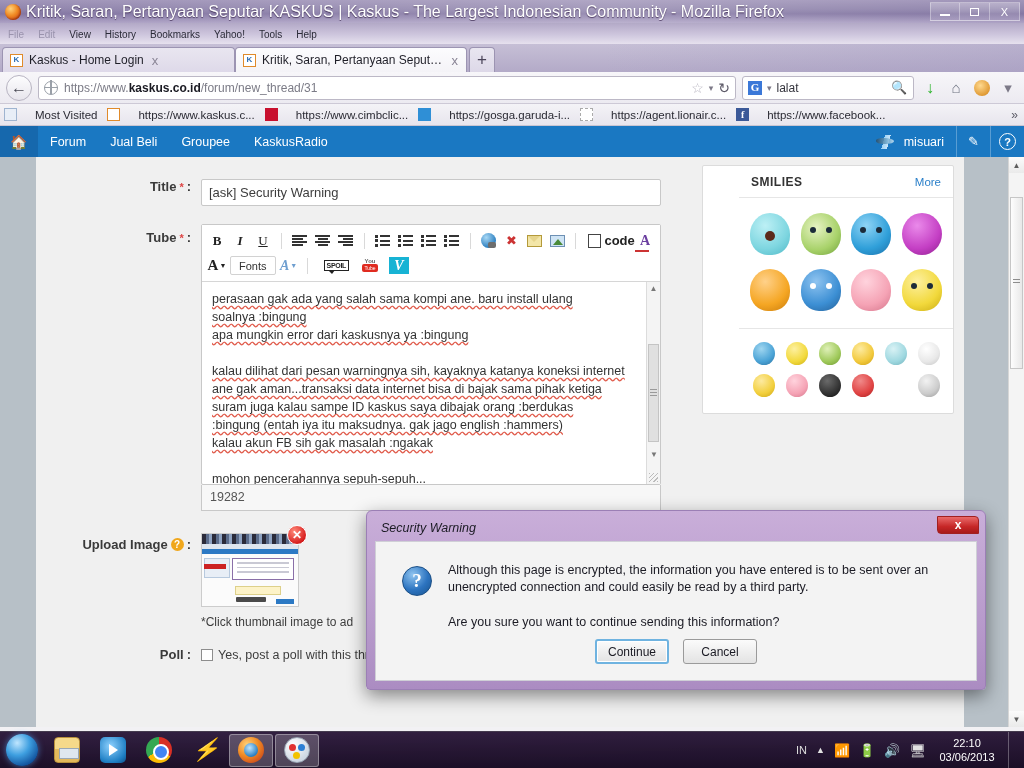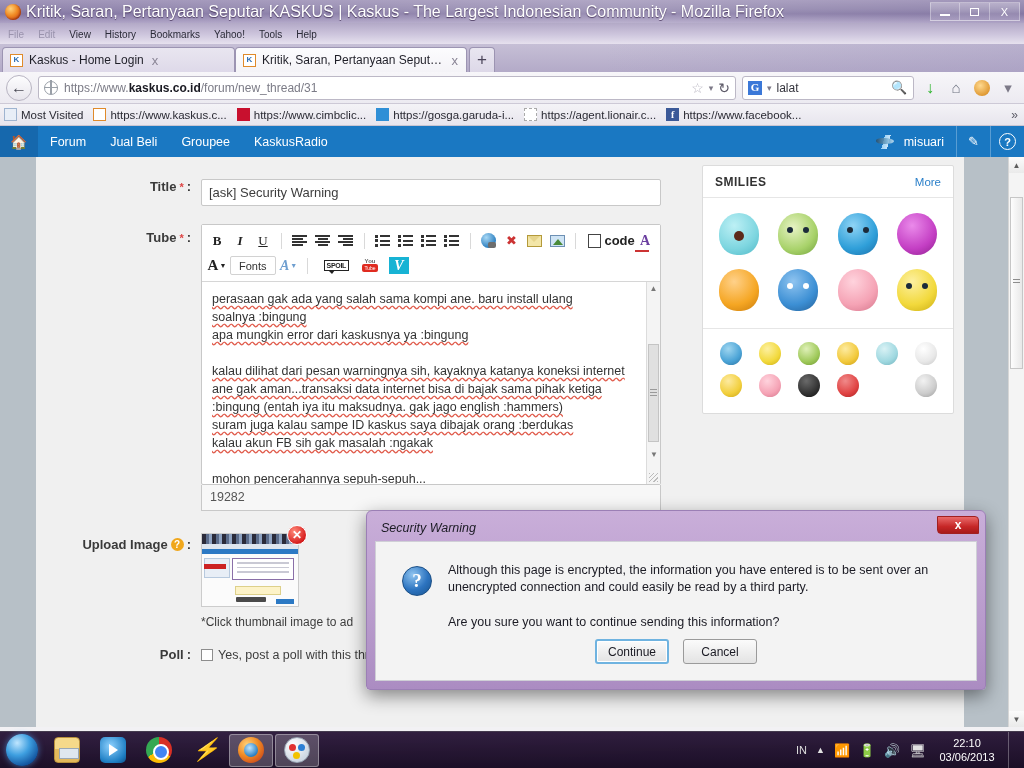--- a/index.html
+++ b/index.html
@@ -161,21 +161,21 @@
     background: radial-gradient(circle at 40% 35%, #ffd98f, #e09a35 70%, #b97a20);
   }
 
   
   .bmbar {
     height: 22px; background: linear-gradient(to bottom, #f4f3f7, #e7e5ed);
     border-bottom: 1px solid #c9c5d2;
     display: flex; align-items: center; padding: 0 4px; gap: 10px;
     font-size: 11.5px; color: #2a2a33; overflow: hidden;
   }
-  .bm { display: flex; align-items: center; gap: 4px; white-space: nowrap; }
+  .bm { display: flex; align-items: center; gap: 18px; white-space: nowrap; }
   .bmico { width: 13px; height: 13px; flex: 0 0 13px; }
   .bm-mv { background:#e8eef7; border:1px solid #9fb4d0; }
   .bm-ks { background:#fff; border:1px solid #e08a2a; }
   .bm-cimb { background:#c8102e; }
   .bm-gg { background:#2f8fd6; }
   .bm-lion { background:#fff; border:1px dashed #aaa; }
   .bm-fb { background:#3b5998; color:#fff; font-size:10px; font-weight:bold; text-align:center; line-height:13px; font-family:"Liberation Serif",serif; }
   .bmchev { margin-left:auto; color:#5a5a66; font-size:12px; padding-right:2px; }
 
   
@@ -316,21 +316,21 @@
              background: repeating-linear-gradient(135deg,#bbb 0 1px,transparent 1px 3px); }
 
   .counter {
     width: 460px; height: 26px; border:1px solid #c8c8c8; border-top:none; background:#f7f7f7;
     font-size: 12.5px; color:#555; padding: 0 8px; line-height: 24px;
   }
 
   
   .smilies {
     position:absolute; left: 666px; top: 8px; width: 252px;
-    background:#fff; border:1px solid #dcdcdc; border-radius:2px;
+    background:#fff; border:1px solid #dcdcdc; border-radius:2px;padding-left:36px;
   }
   .sm-head {
     height: 32px; display:flex; align-items:center; padding: 0 12px;
     border-bottom:1px solid #e6e6e6;
   }
   .sm-title { font-size: 12px; font-weight: bold; color:#333; letter-spacing:.5px; }
   .sm-more { margin-left:auto; font-size: 11.5px; color:#2a7fc9; }
   .sm-grid { display:grid; grid-template-columns: repeat(4,1fr); padding: 8px 6px 10px; }
   .sm-cell { height: 56px; display:flex; align-items:center; justify-content:center; }
   .sm-grid2 { display:grid; grid-template-columns: repeat(6,1fr); padding: 8px 8px 12px; border-top:1px solid #e6e6e6; }
@@ -737,22 +737,22 @@
                   </div>
                 </div>
 
                 <div class="ebody">
                   <div class="ln">perasaan gak ada yang salah sama kompi ane. baru install ulang</div>
                   <div class="ln">soalnya :bingung</div>
                   <div class="ln">apa mungkin error dari kaskusnya ya :bingung</div>
                   <div class="blank"></div>
                   <div class="ln">kalau dilihat dari pesan warningnya sih, kayaknya katanya koneksi internet</div>
                   <div class="ln">ane gak aman...transaksi data internet bisa di bajak sama pihak ketiga</div>
+                  <div class="ln">suram juga kalau sampe ID kaskus saya dibajak orang :berdukas</div>
                   <div class="ln">:bingung (entah iya itu maksudnya. gak jago english :hammers)</div>
-                  <div class="ln">suram juga kalau sampe ID kaskus saya dibajak orang :berdukas</div>
                   <div class="ln">kalau akun FB sih gak masalah :ngakak</div>
                   <div class="blank"></div>
                   <div class="ln">mohon pencerahannya sepuh-sepuh...</div>
 
                   <div class="ebar">
                     <span class="arw">▲</span>
                     <span class="thumb"></span>
                     <span class="grip"></span>
                     <span class="bottomarw">▼</span>
                   </div>

